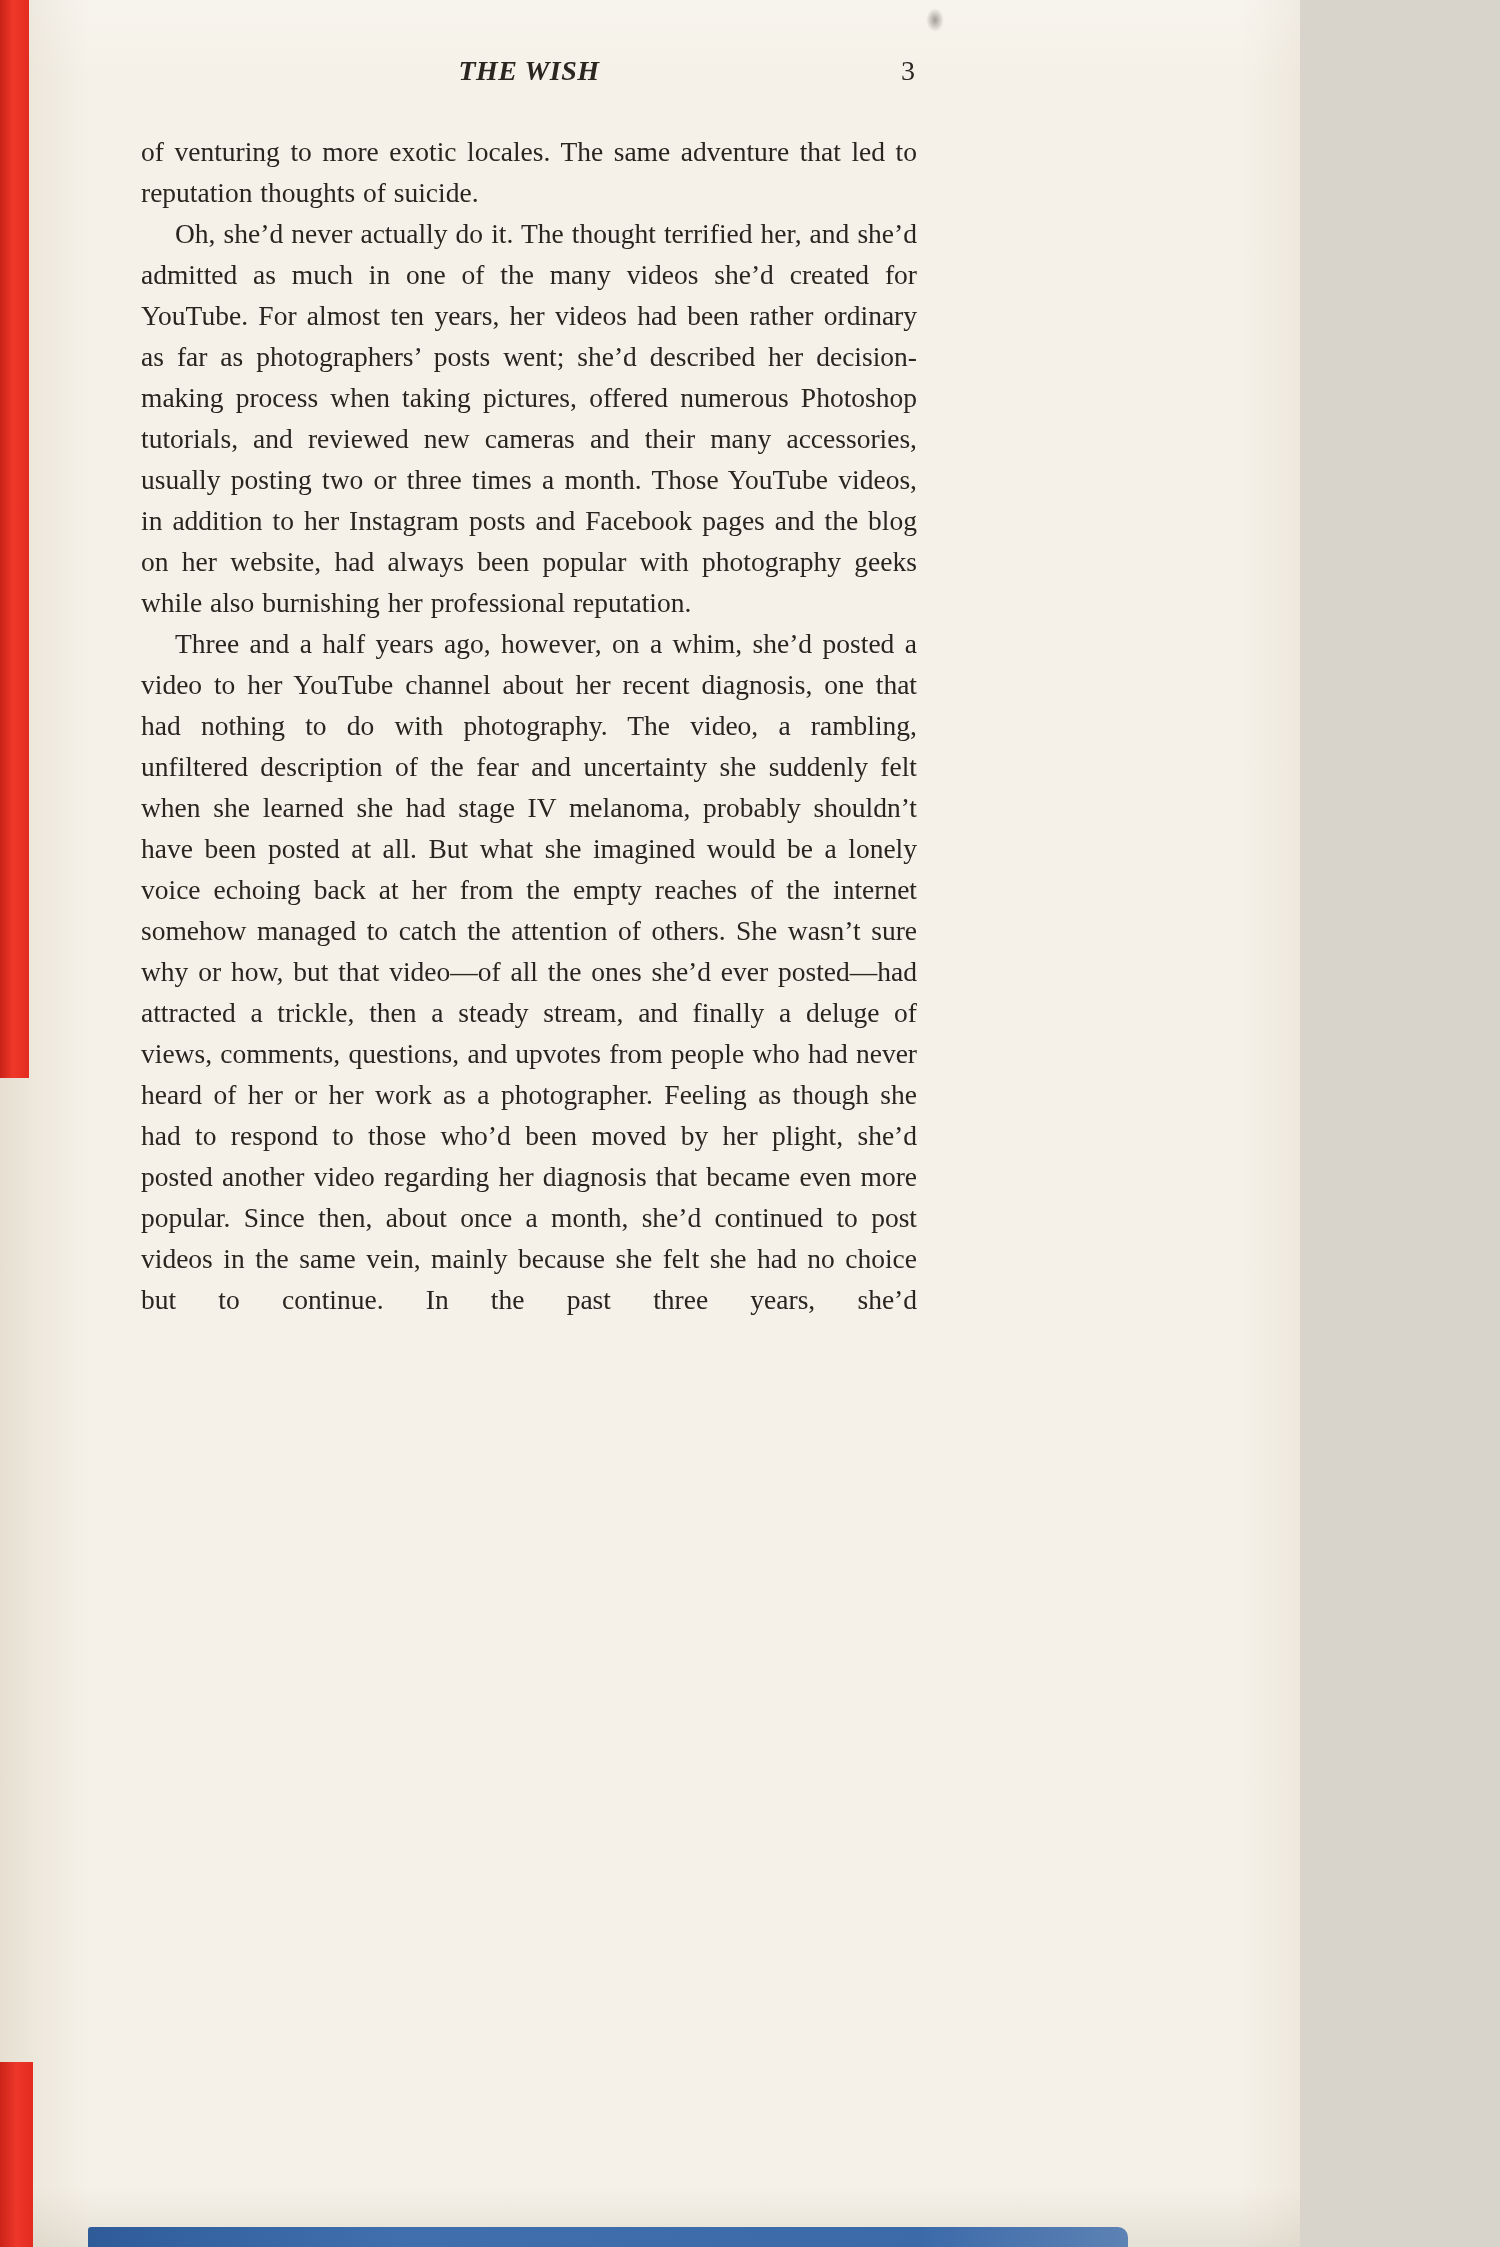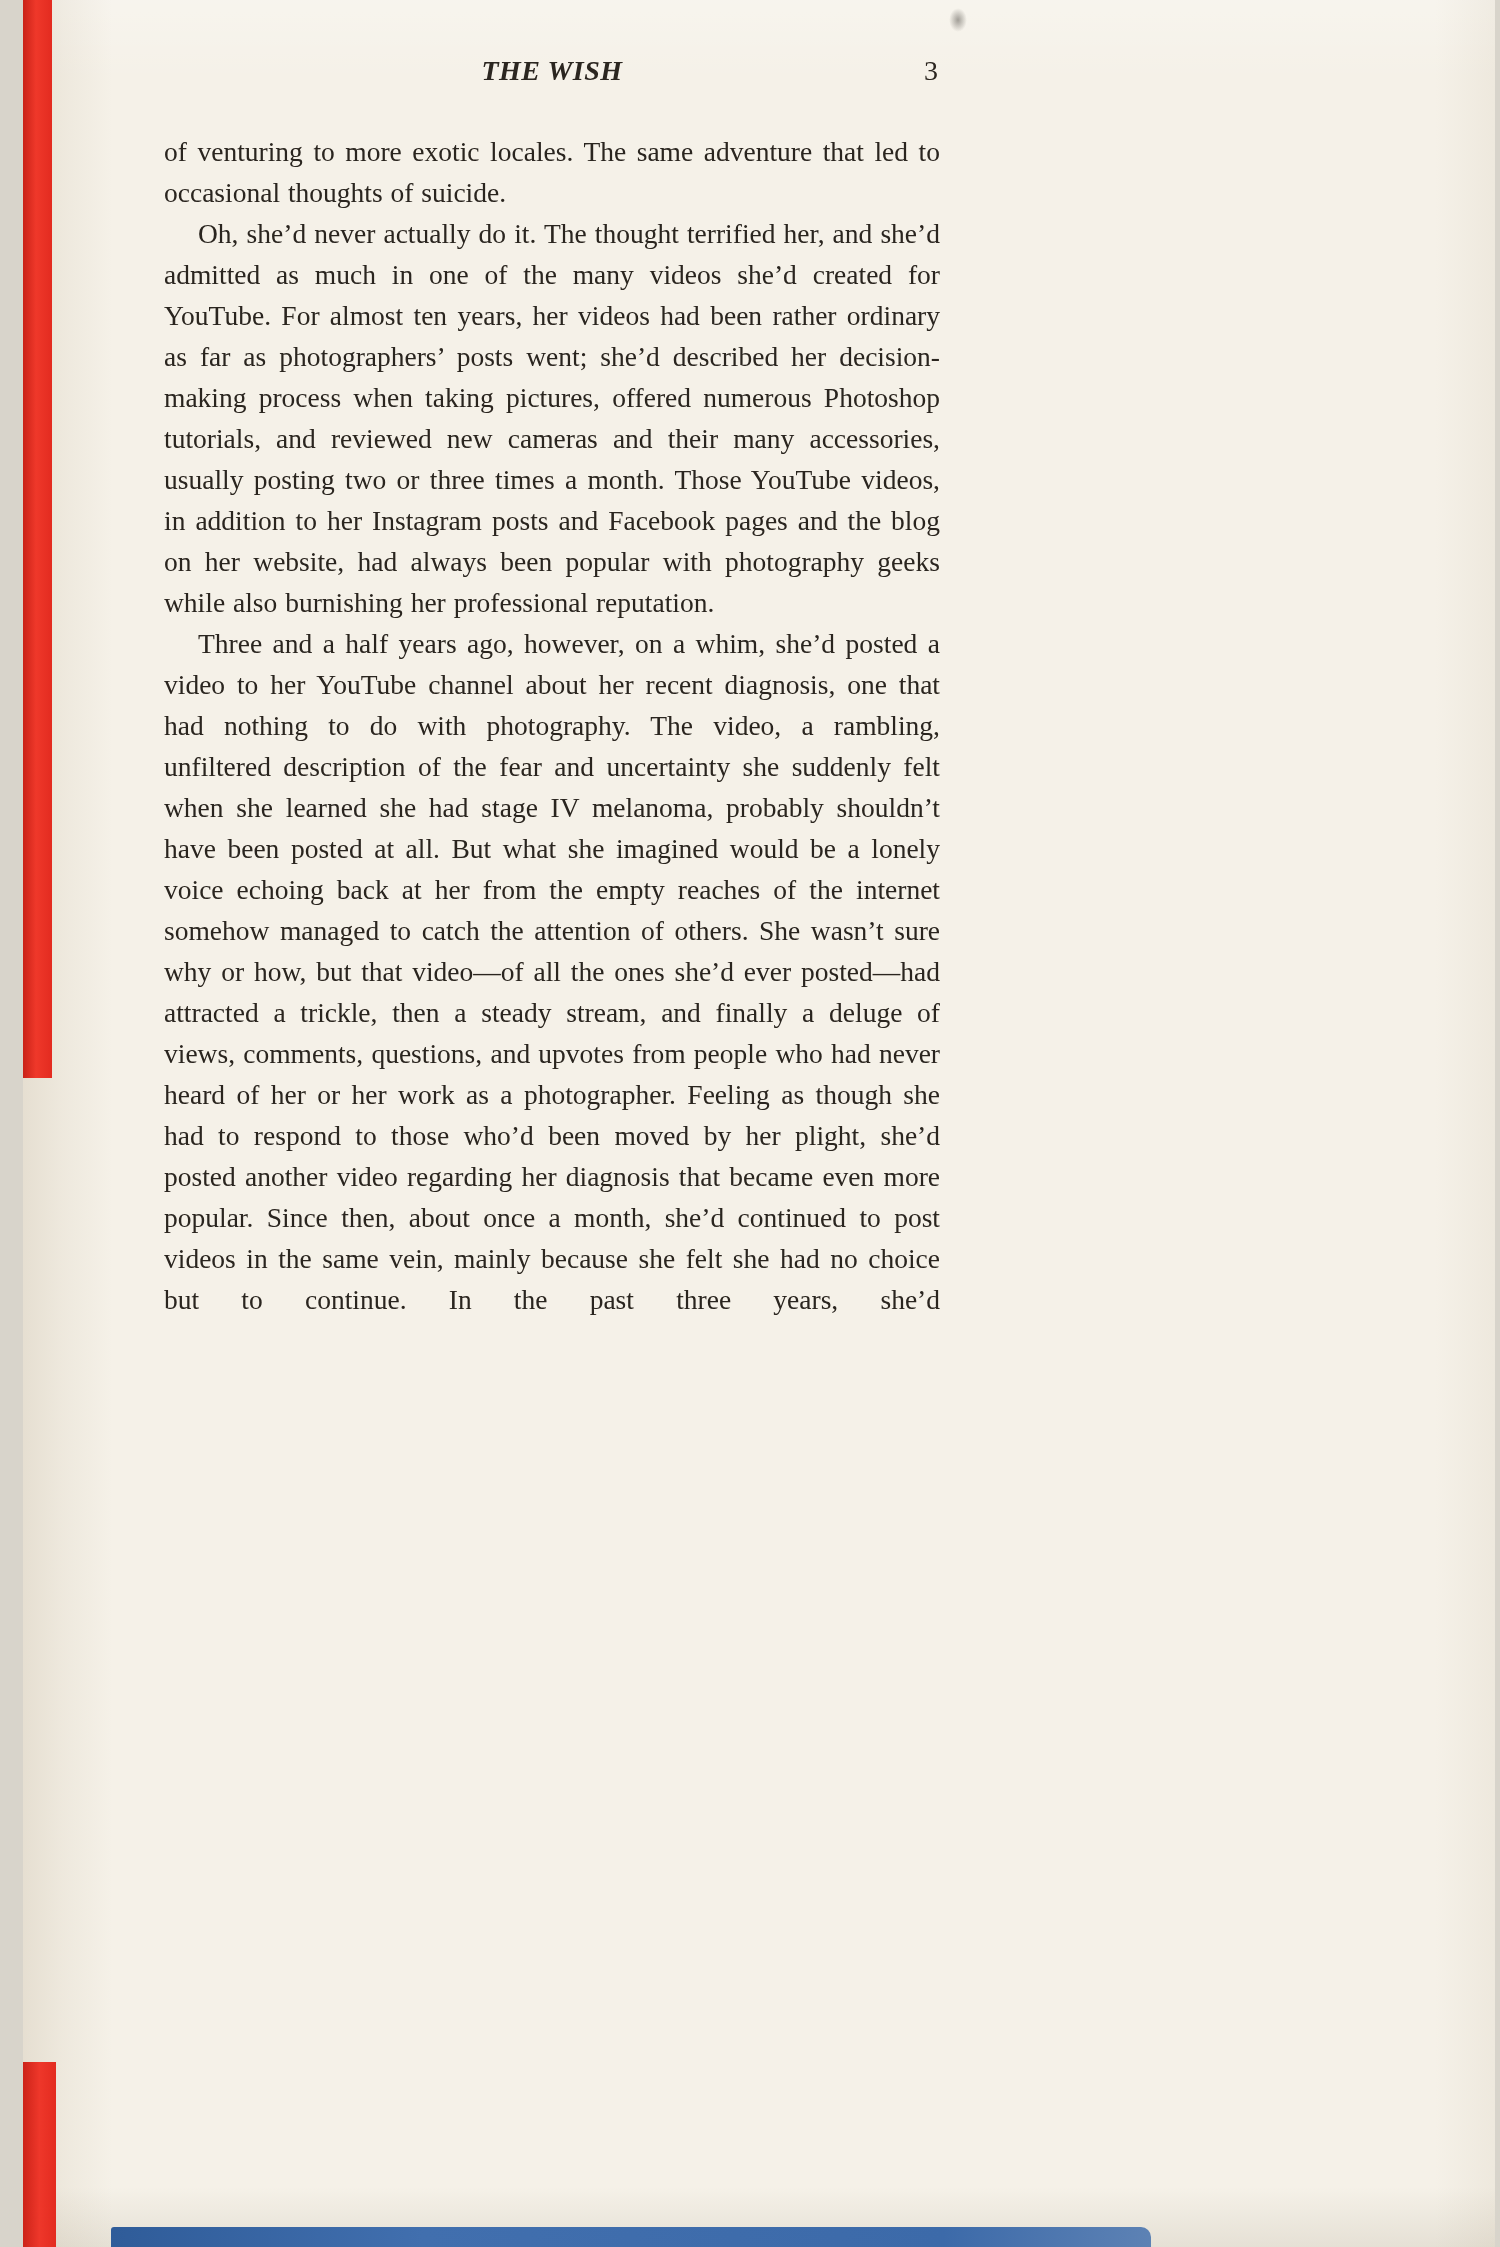--- a/index.html
+++ b/index.html
@@ -2,31 +2,30 @@
 <html><head>
 <meta charset="utf-8">
 <style>
   html, body {
     margin: 0;
     padding: 0;
     background: #d8d4cb;
   }
   .stage {
     position: relative;
-    width: 1472px;
+    width: 1300px;
     height: 2247px;
     overflow: hidden;
     background:
       linear-gradient(90deg, rgba(176,158,128,0.22) 0px, rgba(176,158,128,0.10) 40px, rgba(0,0,0,0) 90px),
       linear-gradient(270deg, rgba(176,158,128,0.10) 0px, rgba(0,0,0,0) 60px),
       linear-gradient(0deg, rgba(160,150,128,0.18) 0px, rgba(0,0,0,0) 60px),
       linear-gradient(180deg, rgba(255,255,255,0.25) 0px, rgba(0,0,0,0) 80px),
       #f5f1e8;
     font-family: "Liberation Serif", serif;
-    margin-left: 23px;
   }
 
   
   .edge-red-top {
     position: absolute;
     left: 0; top: 0;
     width: 29px; height: 1078px;
     background: linear-gradient(90deg, #c92218 0%, #ef382a 45%, #e32b20 100%);
   }
   .edge-red-bottom {
@@ -114,18 +113,18 @@
   <div class="edge-blue-bottom"></div>
   <div class="speck-top-right"></div>
   <div class="speck-bottom-right"></div>
 
   <div class="header-row">
     <span class="running-header">THE WISH</span>
     <span class="page-number">3</span>
   </div>
 
   <div class="body-text">
-    <p class="no-indent">of venturing to more exotic locales. The same adventure that led to occasional thoughts of suicide.</p>
+    <p class="no-indent">of venturing to more exotic locales. The same adventure that led to reputation thoughts of suicide.</p>
     <p>Oh, she’d never actually do it. The thought terrified her, and she’d admitted as much in one of the many videos she’d created for YouTube. For almost ten years, her videos had been rather ordinary as far as photographers’ posts went; she’d described her decision-making process when taking pictures, offered numerous Photoshop tutorials, and reviewed new cameras and their many accessories, usually posting two or three times a month. Those YouTube videos, in addition to her Instagram posts and Facebook pages and the blog on her website, had always been popular with photography geeks while also burnishing her professional reputation.</p>
     <p class="continues">Three and a half years ago, however, on a whim, she’d posted a video to her YouTube channel about her recent diagnosis, one that had nothing to do with photography. The video, a rambling, unfiltered description of the fear and uncertainty she suddenly felt when she learned she had stage IV melanoma, probably shouldn’t have been posted at all. But what she imagined would be a lonely voice echoing back at her from the empty reaches of the internet somehow managed to catch the attention of others. She wasn’t sure why or how, but that video—of all the ones she’d ever posted—had attracted a trickle, then a steady stream, and finally a deluge of views, comments, questions, and upvotes from people who had never heard of her or her work as a photographer. Feeling as though she had to respond to those who’d been moved by her plight, she’d posted another video regarding her diagnosis that became even more popular. Since then, about once a month, she’d continued to post videos in the same vein, mainly because she felt she had no choice but to continue. In the past three years, she’d</p>
   </div>
 
 </div>
 
 </body></html>

